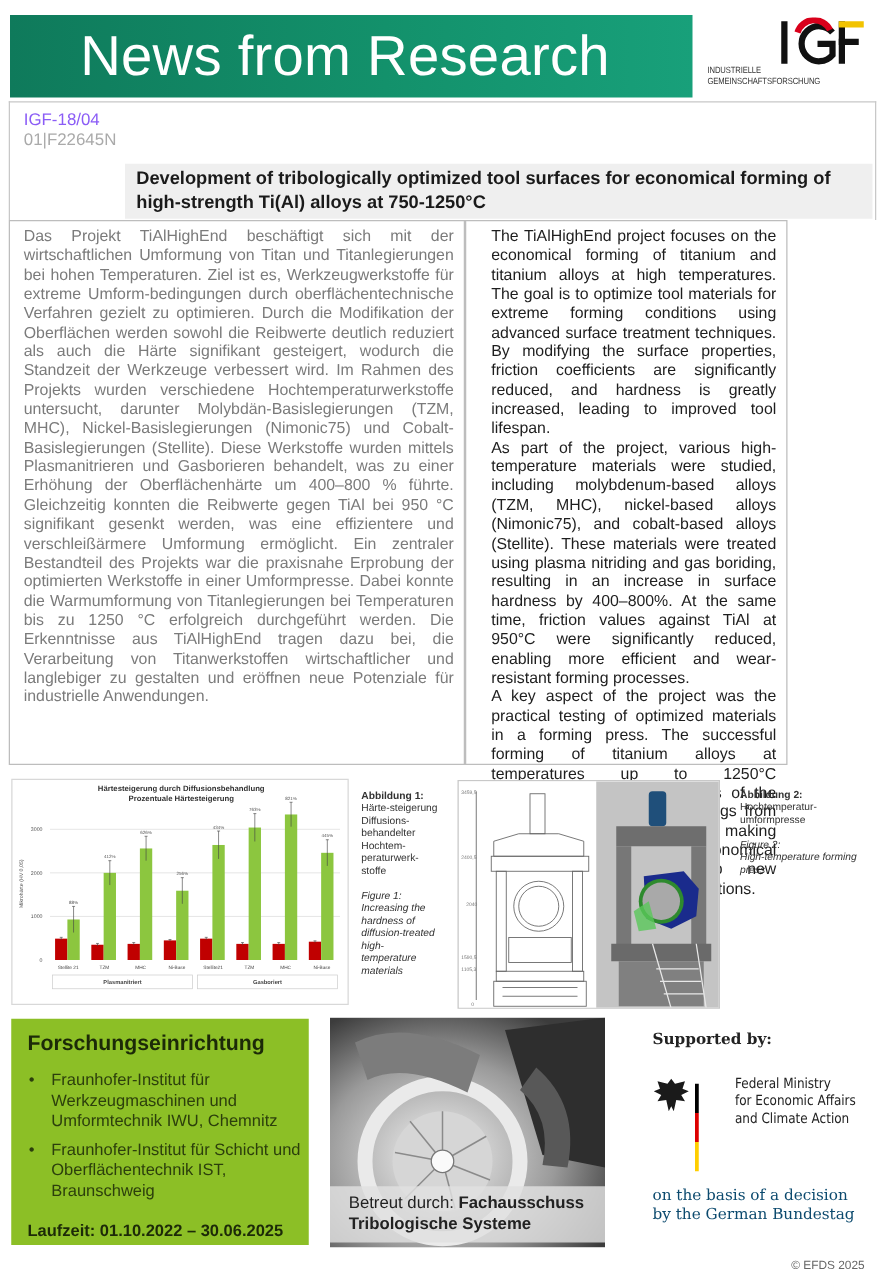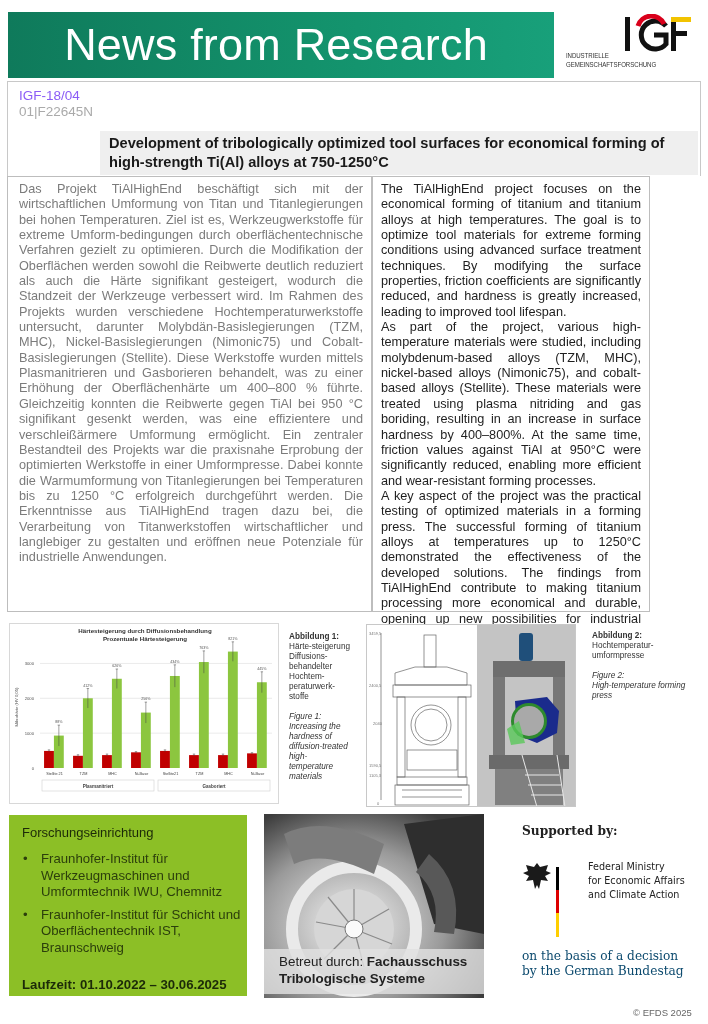--- a/index.html
+++ b/index.html
@@ -20,38 +20,38 @@
   
   .title-block { position: absolute; left: 7px; top: 81px; width: 694px; height: 95px; border: 1px solid #c8c8c8; border-bottom: none; background: #fff; }
   .igf-num { position: absolute; left: 11px; top: 6px; font-size: 13.5px; color: #8b5cf6; }
   .igf-code { position: absolute; left: 11px; top: 22px; font-size: 13.5px; color: #aaa; }
   .de-title { position: absolute; left: 92px; top: 3px; width: 598px; height: 44px; background: #efefef; padding: 3px 0 0 9px; font-size: 14.2px; font-weight: bold; color: #1f8a63; line-height: 18px; }
   .en-title { position: absolute; left: 92px; top: 49px; width: 598px; height: 44px; background: #efefef; padding: 3px 0 0 9px; font-size: 14.6px; font-weight: bold; color: #1a1a1a; line-height: 19px; }
 
   
   .col { position: absolute; top: 176px; height: 436px; border: 1px solid #bdbdbd; font-size: 12.7px; line-height: 15.35px; text-align: justify; padding: 5px 8px 0 11px; }
   .col-de { left: 7px; width: 365px; color: #7b7b7b; }
-  .col-en { left: 372px; width: 278px; color: #1e1e1e; padding: 5px 8px 0 8px; }
+  .col-en { left: 372px; width: 258px; color: #1e1e1e; padding: 5px 8px 0 20px; }
   .col p { margin: 0; }
 
   
   .chart-box { position: absolute; left: 9px; top: 623px; width: 270px; height: 181px; border: 1px solid #d8d8d8; background: #fff; }
   .chart-svg { position: absolute; left: 0; top: 0; }
 
   .caption { position: absolute; font-size: 8.2px; line-height: 10px; color: #333; }
   .caption b { font-weight: bold; }
   .caption i { font-style: italic; }
   .cap1 { left: 289px; top: 632px; width: 62px; }
   .cap2 { left: 592px; top: 631px; width: 108px; }
 
   .press-box { position: absolute; left: 366px; top: 624px; width: 210px; height: 183px; border: 1px solid #c8c8c8; background: #fff; overflow: hidden; }
 
   
   .green-box { position: absolute; left: 9px; top: 815px; width: 238px; height: 181px; background: #8cbf26; padding: 10px 0 0 13px; color: #1c2a08; }
-  .gb-title { font-size: 13px; font-weight: normal; margin-bottom: 11px; }
+  .gb-title { font-size: 17px; font-weight: bold; margin-bottom: 11px; }
   .gb-list { list-style: none; }
   .gb-item { position: relative; padding-left: 19px; font-size: 13.2px; line-height: 16.5px; color: #2c3f0c; margin-bottom: 6px; }
   .gb-bullet { position: absolute; left: 1px; top: 0; }
   .gb-runtime { position: absolute; left: 13px; top: 162px; font-size: 13.2px; font-weight: bold; color: #1c2a08; }
 
   .photo-box { position: absolute; left: 264px; top: 814px; width: 220px; height: 184px; overflow: hidden; background: #d8d8d8; }
   .photo-caption { position: absolute; left: 0; top: 135px; width: 240px; height: 45px; background: rgba(225,225,225,0.82); padding: 5px 0 0 15px; font-size: 13.4px; line-height: 16.5px; color: #222; }
   .photo-caption b { font-weight: bold; }
 
   .support { position: absolute; left: 522px; top: 824px; font-family: "DejaVu Serif", "Liberation Serif", serif; }

